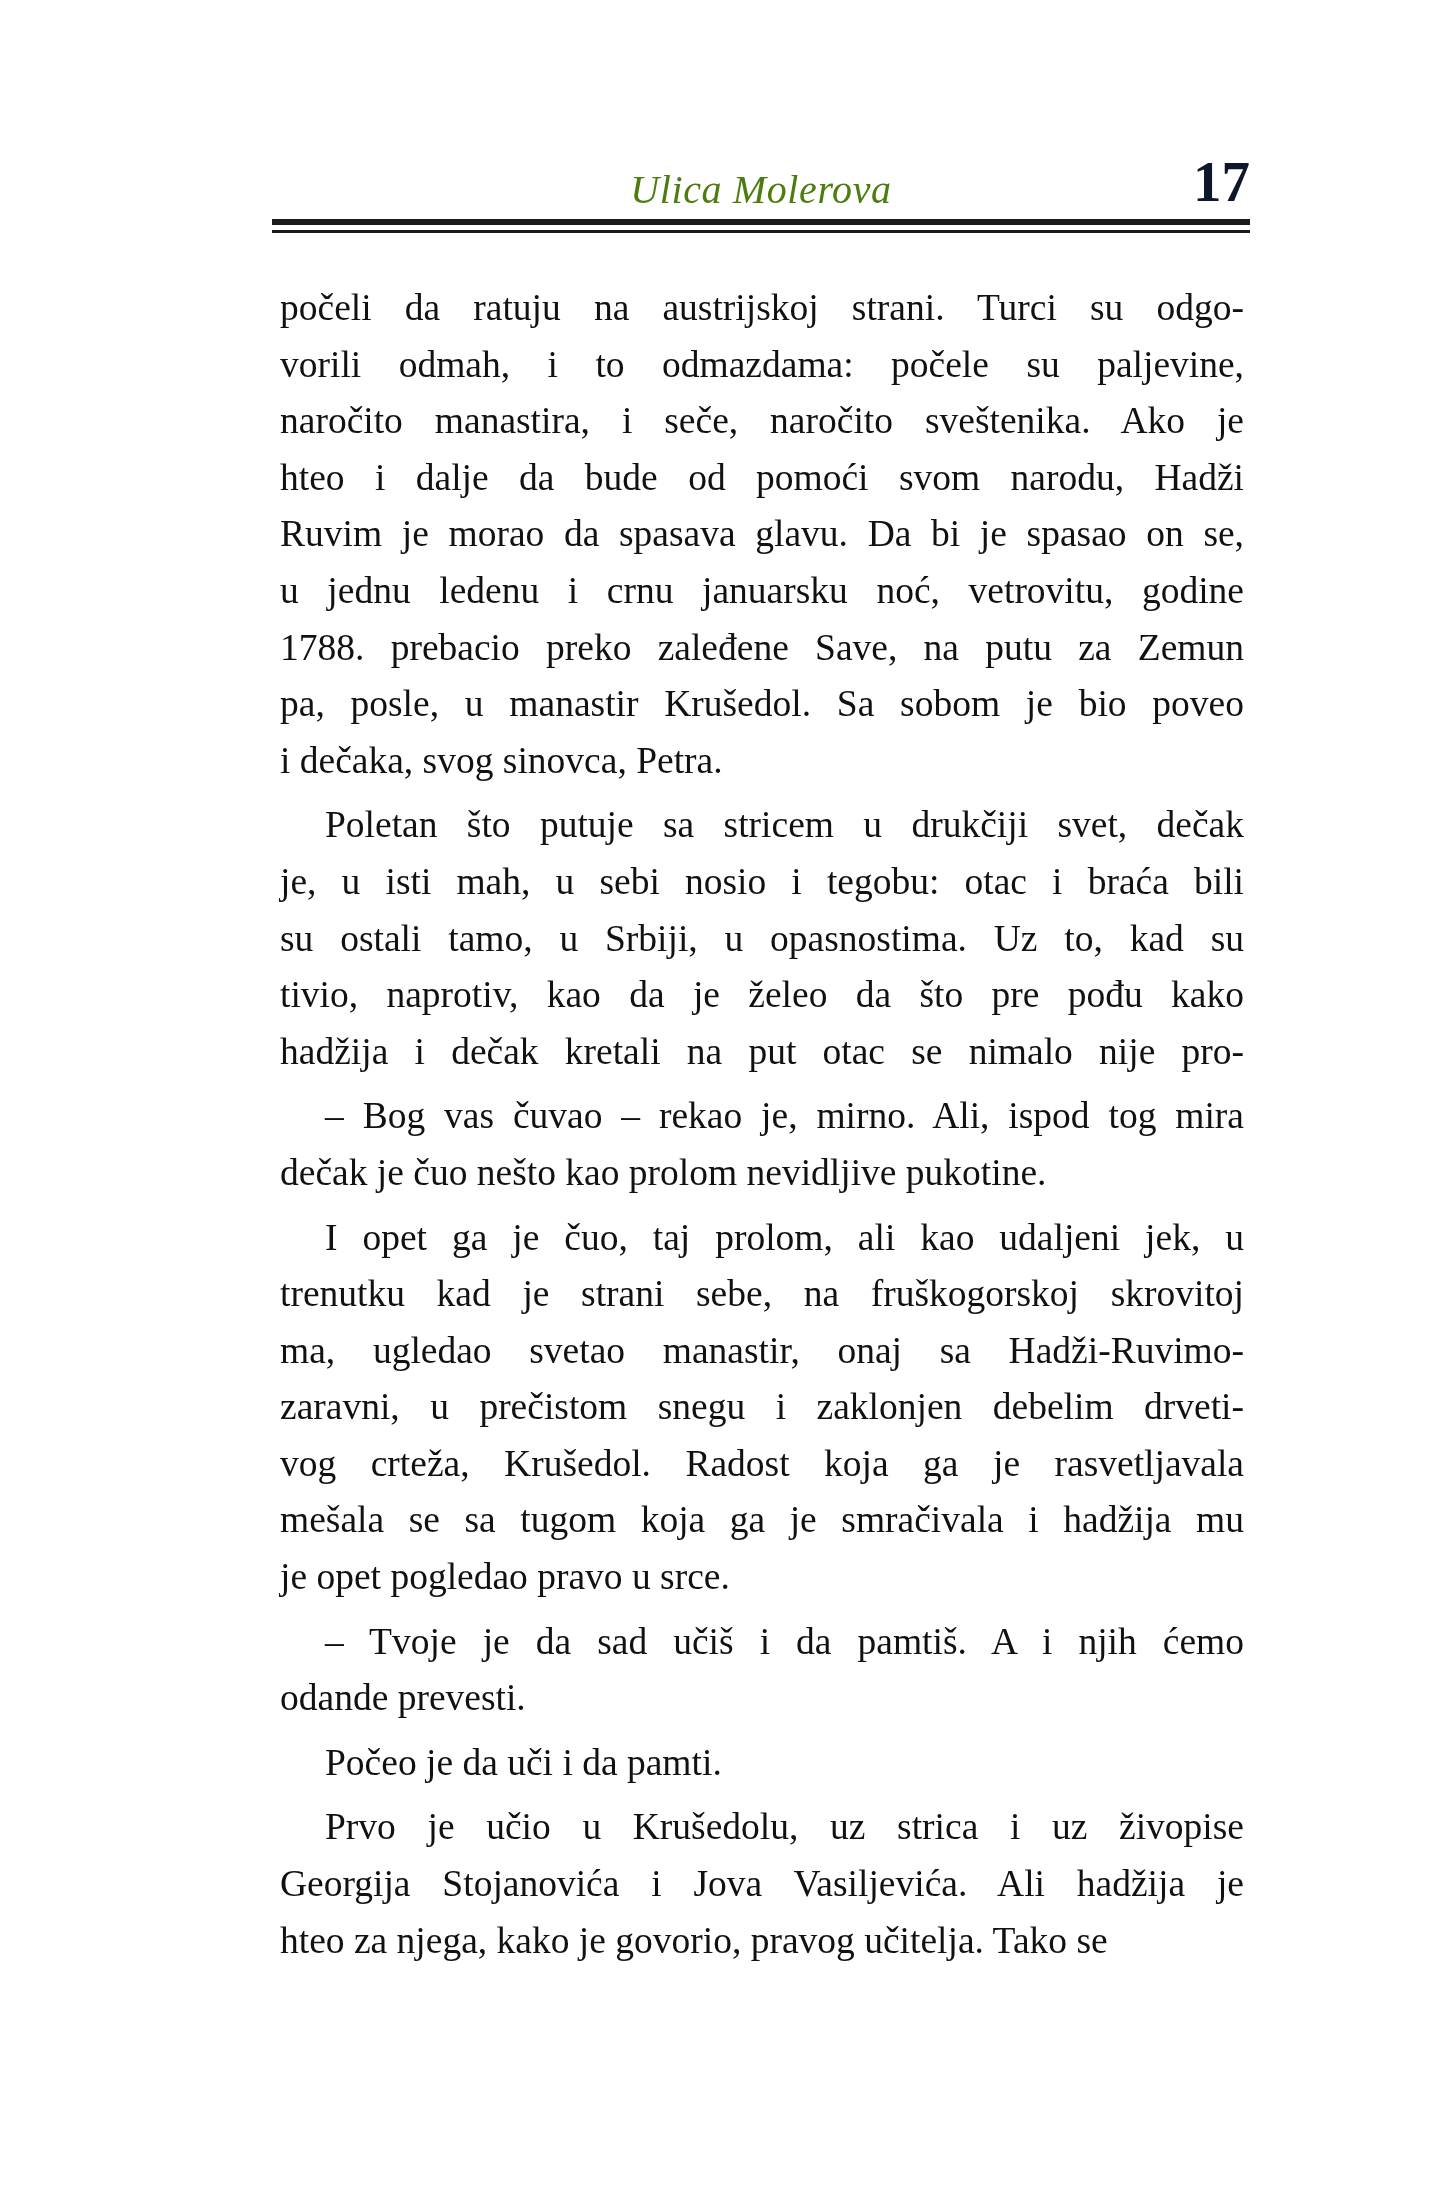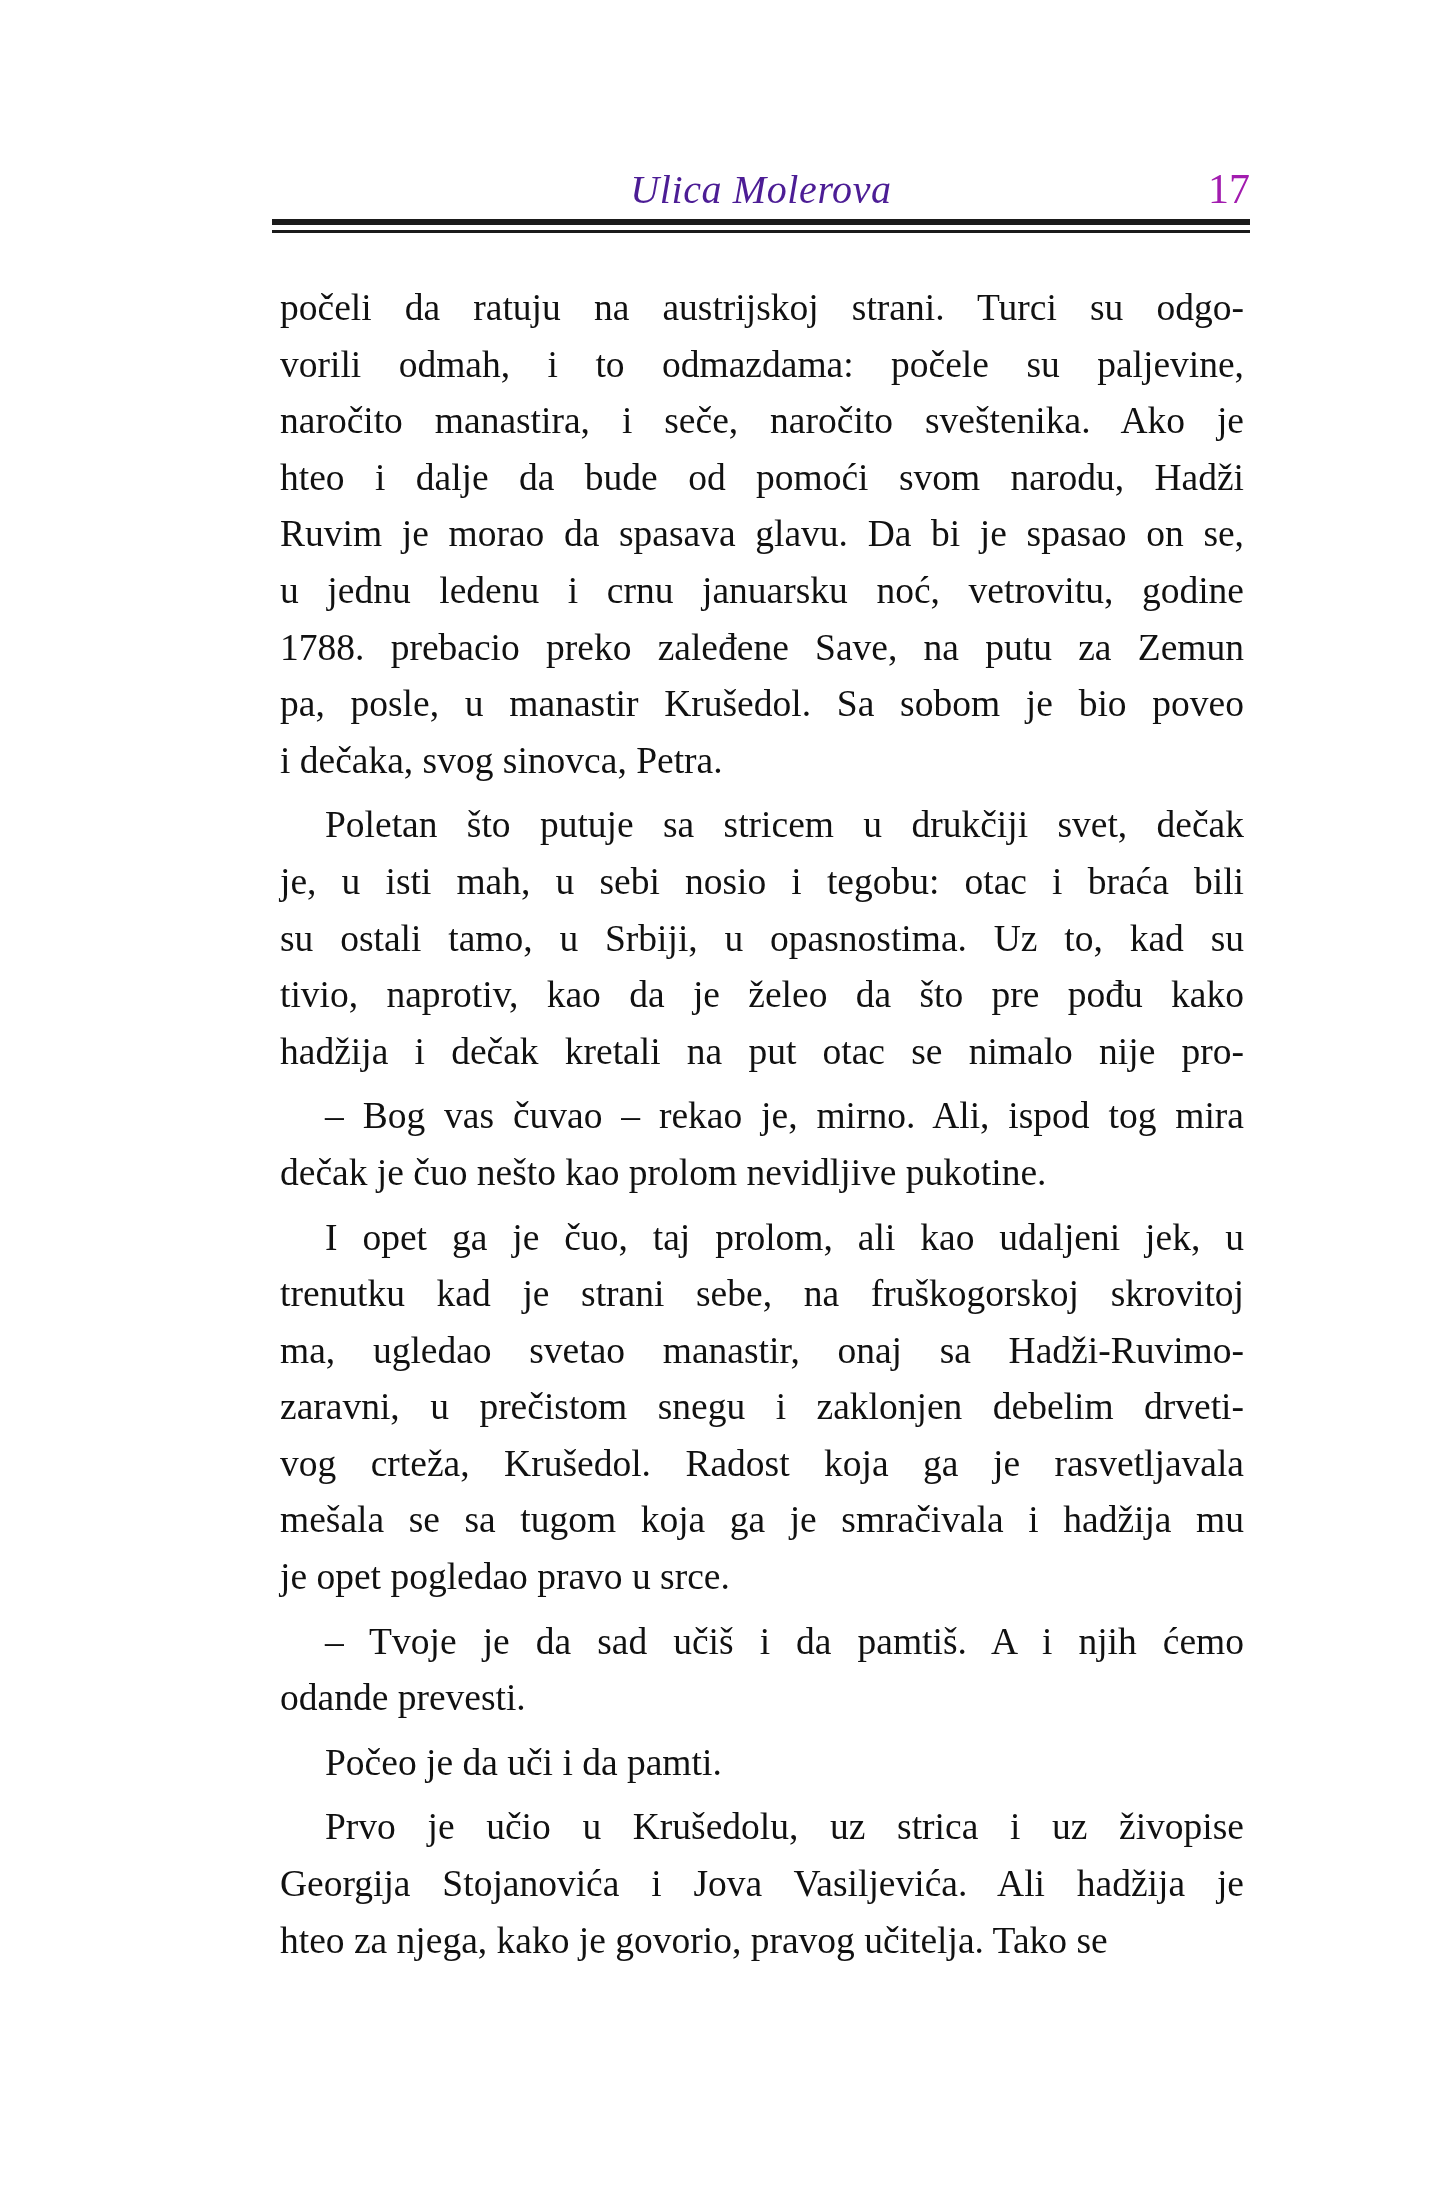--- a/index.html
+++ b/index.html
@@ -35,32 +35,33 @@
     flex: 0 0 auto;
   }
 
   .running-head-title {
     flex: 1 1 auto;
     text-align: center;
     font-style: italic;
     font-size: 40px;
     line-height: 1;
     letter-spacing: 0.6px;
-    color: #4c1d95;
+    color: #4d7c0f;
     padding-bottom: 2px;
   }
 
   .running-head-folio {
     width: 120px;
     flex: 0 0 auto;
     text-align: right;
-    font-size: 42px;
+    font-size: 57px;
     line-height: 1;
-    color: #a21caf;
+    color: #0f172a;
     padding-bottom: 2px;
+    font-weight: bold;
   }
 
   
   .head-rule {
     position: absolute;
     left: 272px;
     top: 219px;
     width: 978px;
   }
 

